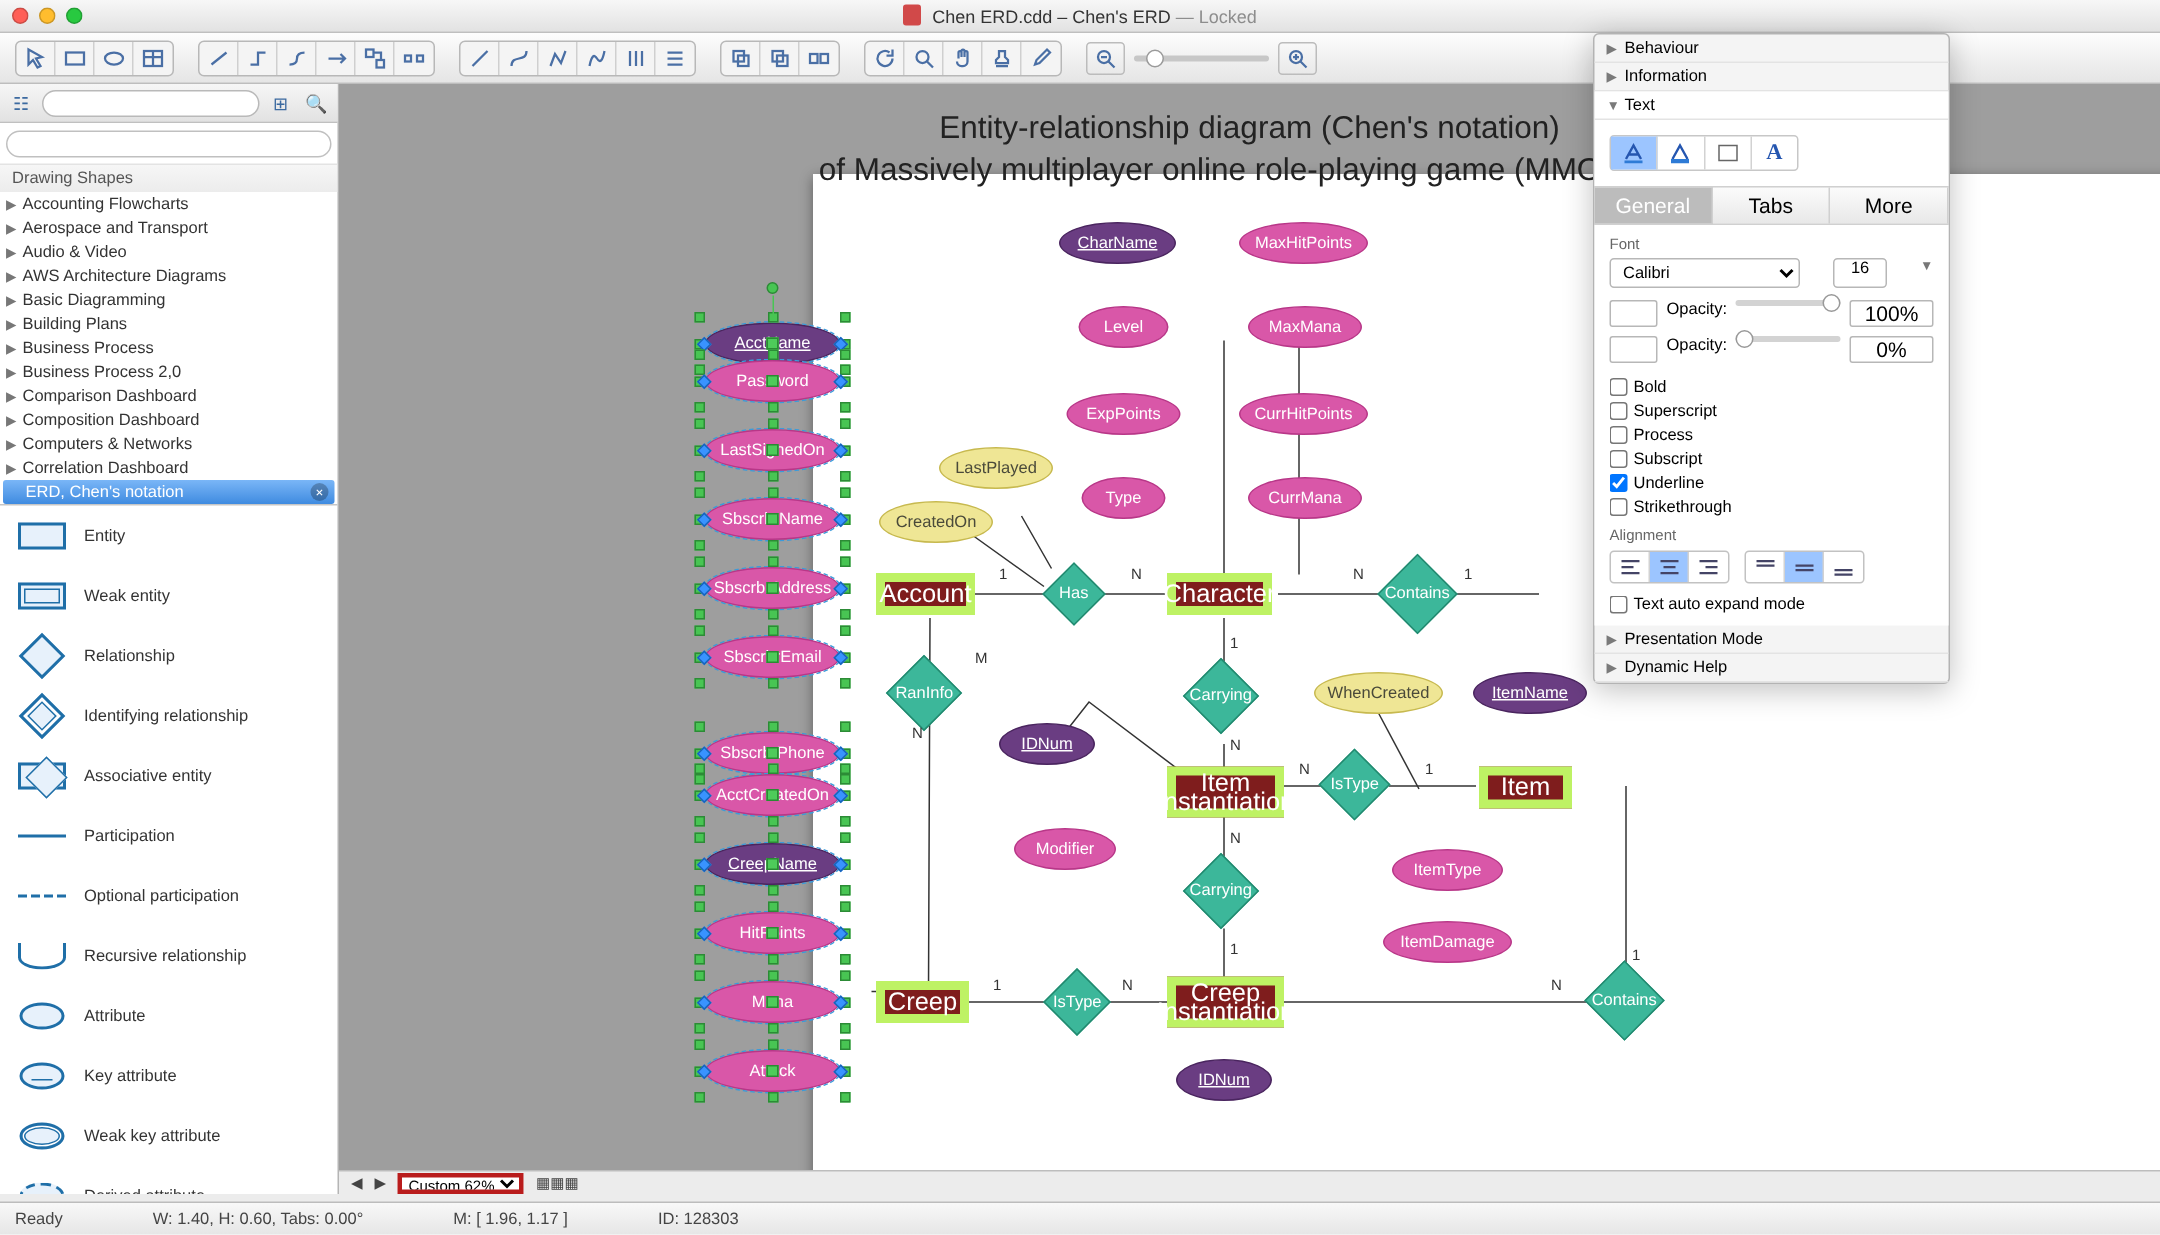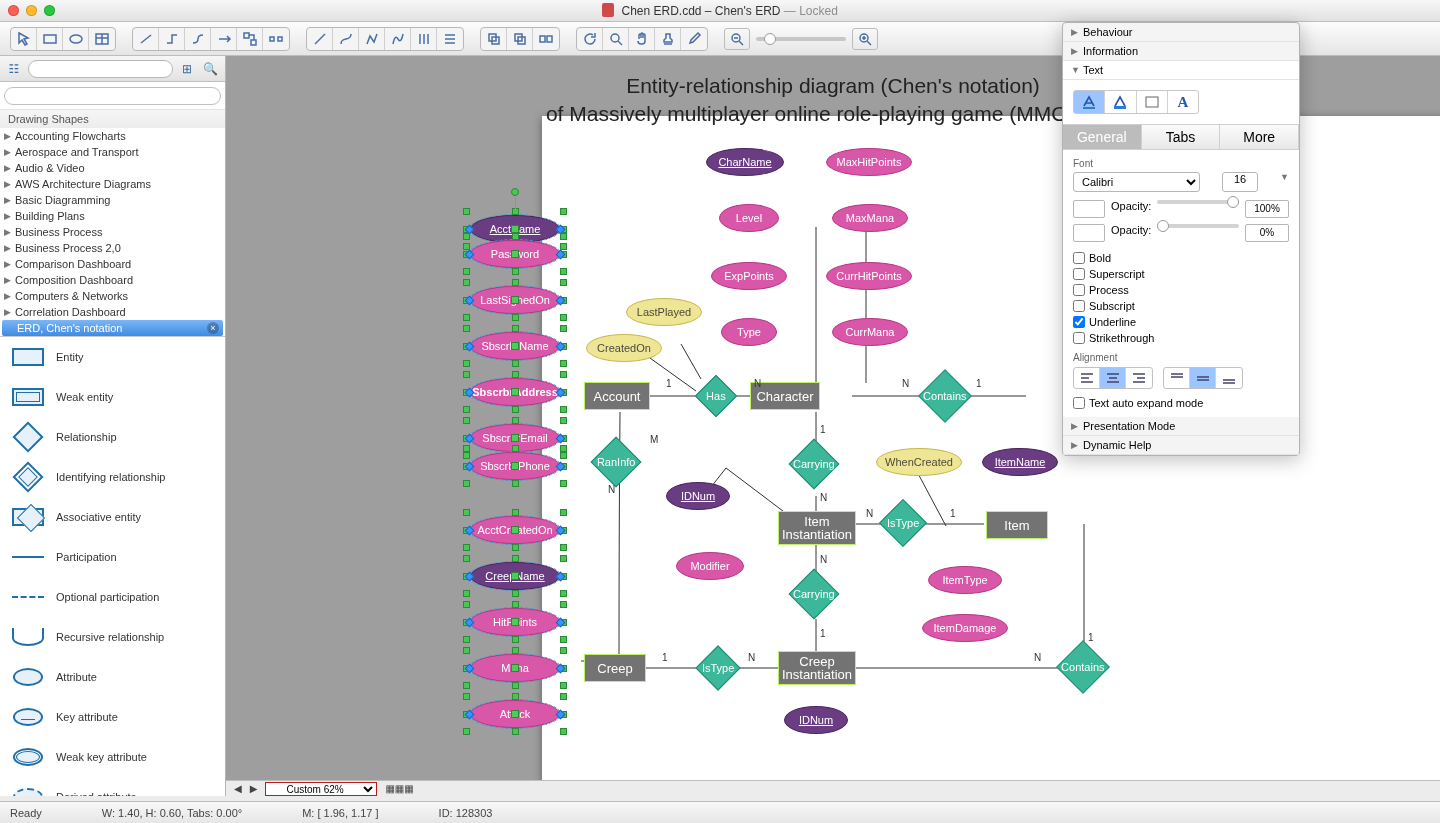--- a/index.html
+++ b/index.html
@@ -55,41 +55,41 @@
 .th-ell-u::after{content:"";position:absolute;left:6px;right:6px;bottom:4px;border-top:1px solid #1f6fa8}
 .th-ell-dbl{width:30px;height:18px;border:2px solid #1f6fa8;border-radius:50%;background:#e7f1fb;box-shadow:inset 0 0 0 1px #fff,inset 0 0 0 2px #1f6fa8}
 .th-ell-dash{width:30px;height:18px;border:2px dashed #1f6fa8;border-radius:50%;background:#e7f1fb}
 
 .canvas{flex:1;background:#9e9e9e;position:relative;overflow:hidden}
 .page{position:absolute;left:316px;top:60px;width:1060px;height:740px;background:#fff;box-shadow:0 2px 8px rgba(0,0,0,.4)}
 .canvas-inner{position:absolute;inset:0}
 .dtitle{position:absolute;left:0;right:0;top:18px;text-align:center;font-size:21px;color:#222;}
 .dsub{position:absolute;left:0;right:0;top:46px;text-align:center;font-size:21px;color:#222;}
 
-.ent{position:absolute;background:#737373;color:#fff;font-size:13px;display:flex;align-items:center;justify-content:center;border:1px solid #bef264}
+.ent{position:absolute;background:#7f1d1d;color:#fff;font-size:17px;display:flex;align-items:center;justify-content:center;border:6px solid #bef264}
 .attr{position:absolute;border-radius:50%;color:#fff;font-size:11px;display:flex;align-items:center;justify-content:center}
 .attr.pink{background:#d957a8;border:1px solid #b83788}
 .attr.purple{background:#6a3d82;border:1px solid #4a255f;text-decoration:underline}
 .attr.yellow{background:#efe695;color:#4a4a3a;border:1px solid #c7b94f}
 .rel{position:absolute;background:#3cb79a;color:#fff;font-size:11px;display:flex;align-items:center;justify-content:center;transform:rotate(45deg);border:1px solid #22896f}
 .rel span{transform:rotate(-45deg)}
 .sel{outline:1px dashed #3b9bda}
 .sel::before,.sel::after{content:"";position:absolute;width:6px;height:6px;background:#4ecb5a;border:1px solid #2a8a33}
 .handles{position:absolute;inset:-4px;pointer-events:none}
 .h{position:absolute;width:7px;height:7px;background:#48c553;border:1px solid #2c8b36}
 .h.tl{left:-4px;top:-4px}.h.tr{right:-4px;top:-4px}.h.bl{left:-4px;bottom:-4px}.h.br{right:-4px;bottom:-4px}
 .h.tm{left:50%;top:-4px;margin-left:-3px}.h.bm{left:50%;bottom:-4px;margin-left:-3px}
 .h.lm{left:-4px;top:50%;margin-top:-3px}.h.rm{right:-4px;top:50%;margin-top:-3px}
 .rothandle{position:absolute;left:50%;top:-28px;width:8px;height:8px;margin-left:-4px;background:#48c553;border:1px solid #2c8b36;border-radius:50%}
 .rothandle::after{content:"";position:absolute;left:3px;top:8px;width:1px;height:16px;background:#48c553}
 .diamond-c{position:absolute;width:7px;height:7px;background:#3993ff;transform:rotate(45deg);border:1px solid #1964ba}
 .card{position:absolute;font-size:10px;color:#333;}
 
 .canvasbot{position:absolute;left:226px;right:0;bottom:27px;height:16px;background:#ececec;border-top:1px solid #bdbdbd;display:flex;align-items:center;font-size:10px;color:#444;padding:0 8px;gap:8px}
-.zoomsel{border:1px solid #b91c1c;background:#fff;font-size:10px;padding:0 16px;height:14px;}
+.zoomsel{border:3px solid #b91c1c;background:#fff;font-size:10px;padding:0 0;height:14px;}
 
 .props{position:absolute;right:140px;top:22px;width:238px;background:#f4f4f4;border:1px solid #b3b3b3;border-radius:4px;box-shadow:0 4px 20px rgba(0,0,0,.25);font-size:11px}
 .prow{display:flex;align-items:center;padding:3px 8px;border-bottom:1px solid #e3e3e3}
 .prow .tri{width:12px;color:#7a7a7a;font-size:9px}
 .prow.open{background:#fff}
 .psub{padding:6px 10px;background:#fff}
 .fmtbtns{display:flex;gap:0;border:1px solid #c7c7c7;border-radius:3px;width:126px;margin:4px 0}
 .fmtbtn{flex:1;height:22px;display:flex;align-items:center;justify-content:center;border-right:1px solid #d2d2d2;font-weight:bold;color:#446;cursor:pointer}
 .fmtbtn:last-child{border-right:0}
 .fmtbtn.blue{background:#9cc5ff}
@@ -99,21 +99,21 @@
 .sect{padding:8px 10px;background:#fff}
 .lbl{font-size:10px;color:#666;margin-bottom:3px}
 .selrow{display:flex;gap:22px;margin-bottom:8px}
 .selrow select,.selrow .numbox{border:1px solid #b7b7b7;border-radius:3px;font-size:11px;height:20px;padding:0 4px;background:#fff}
 .selrow select{flex:1}
 .numbox{width:36px;text-align:center}
 .oprow{display:flex;align-items:flex-start;gap:6px;margin-bottom:6px}
 .swatch{width:32px;height:18px;border:1px solid #b7b7b7;background:#fff;border-radius:2px}
 .opsl{flex:1;height:4px;background:#d3d3d3;border-radius:2px;position:relative}
 .opth{position:absolute;width:12px;height:12px;border-radius:50%;background:#fff;border:1px solid #999;top:-4px}
-.pctbox{width:44px;height:18px;border:1px solid #b7b7b7;border-radius:2px;font-size:10px;text-align:center;line-height:16px;background:#fff}
+.pctbox{width:56px;height:18px;border:1px solid #b7b7b7;border-radius:2px;font-size:14px;text-align:center;line-height:16px;background:#fff}
 .cks{display:flex;flex-wrap:wrap;gap:4px 18px;padding:4px 0 8px}
 .ck{display:flex;align-items:flex-end;gap:4px;width:104px;font-size:11px}
 .ck input{width:12px;height:12px}
 .aligngrp{display:flex;gap:10px;margin:4px 0 8px}
 .aset{display:flex;border:1px solid #c2c2c2;border-radius:3px;overflow:hidden}
 .abtn{width:26px;height:20px;display:flex;align-items:center;justify-content:center;border-right:1px solid #d2d2d2;cursor:pointer}
 .abtn:last-child{border-right:0}
 .abtn.on{background:#9cc5ff}
 .abtn svg{width:14px;height:12px;stroke:#446;fill:none;stroke-width:1.5}
 
@@ -503,41 +503,41 @@
           <div class="attr pink sel" style="left: 244px; top: 276px; width: 90px; height: 28px;">SbscrbrName<div class="handles">
               <div class="h tl"></div>
               <div class="h tm"></div>
               <div class="h tr"></div>
               <div class="h lm"></div>
               <div class="h rm"></div>
               <div class="h bl"></div>
               <div class="h bm"></div>
               <div class="h br"></div>
             </div><div class="diamond-c" style="left: -5px; top: 50%; margin-top: -3px;"></div><div class="diamond-c" style="right: -5px; top: 50%; margin-top: -3px;"></div></div>
-          <div class="attr pink sel" style="left: 244px; top: 322px; width: 90px; height: 28px; font-weight: bold;">SbscrbrAddress<div class="handles">
+          <div class="attr pink sel" style="left: 244px; top: 322px; width: 90px; height: 28px;">SbscrbrAddress<div class="handles">
               <div class="h tl"></div>
               <div class="h tm"></div>
               <div class="h tr"></div>
               <div class="h lm"></div>
               <div class="h rm"></div>
               <div class="h bl"></div>
               <div class="h bm"></div>
               <div class="h br"></div>
             </div><div class="diamond-c" style="left: -5px; top: 50%; margin-top: -3px;"></div><div class="diamond-c" style="right: -5px; top: 50%; margin-top: -3px;"></div></div>
           <div class="attr pink sel" style="left: 244px; top: 368px; width: 90px; height: 28px;">SbscrbrEmail<div class="handles">
               <div class="h tl"></div>
               <div class="h tm"></div>
               <div class="h tr"></div>
               <div class="h lm"></div>
               <div class="h rm"></div>
               <div class="h bl"></div>
               <div class="h bm"></div>
               <div class="h br"></div>
             </div><div class="diamond-c" style="left: -5px; top: 50%; margin-top: -3px;"></div><div class="diamond-c" style="right: -5px; top: 50%; margin-top: -3px;"></div></div>
-          <div class="attr pink sel" style="left: 244px; top: 396px; width: 90px; height: 28px;">SbscrbrPhone<div class="handles">
+          <div class="attr pink sel" style="left: 244px; top: 432px; width: 90px; height: 28px;">SbscrbrPhone<div class="handles">
               <div class="h tl"></div>
               <div class="h tm"></div>
               <div class="h tr"></div>
               <div class="h lm"></div>
               <div class="h rm"></div>
               <div class="h bl"></div>
               <div class="h bm"></div>
               <div class="h br"></div>
             </div><div class="diamond-c" style="left: -5px; top: 50%; margin-top: -3px;"></div><div class="diamond-c" style="right: -5px; top: 50%; margin-top: -3px;"></div></div>
           <div class="attr pink sel" style="left: 244px; top: 460px; width: 90px; height: 28px;">AcctCreatedOn<div class="handles">
@@ -586,21 +586,21 @@
               <div class="h tr"></div>
               <div class="h lm"></div>
               <div class="h rm"></div>
               <div class="h bl"></div>
               <div class="h bm"></div>
               <div class="h br"></div>
             </div><div class="diamond-c" style="left: -5px; top: 50%; margin-top: -3px;"></div><div class="diamond-c" style="right: -5px; top: 50%; margin-top: -3px;"></div></div>
         </div>
 
       <div class="ent" style="left:358px;top:326px;width:66px;height:28px">Account</div>
-      <div class="ent" style="left:524px;top:326px;width:70px;height:28px">Character</div>
+      <div class="ent" style="left:552px;top:326px;width:70px;height:28px">Character</div>
       <div class="ent" style="left:552px;top:455px;width:78px;height:34px;white-space:pre;text-align:center;line-height:13px">Item
 Instantiation</div>
       <div class="ent" style="left:760px;top:455px;width:62px;height:28px">Item</div>
       <div class="ent" style="left:358px;top:598px;width:62px;height:28px">Creep</div>
       <div class="ent" style="left:552px;top:595px;width:78px;height:34px;white-space:pre;text-align:center;line-height:13px">Creep
 Instantiation</div>
 
       <div class="rel" style="left:475px;top:325px;width:30px;height:30px">
           <span>Has</span>
         </div>

